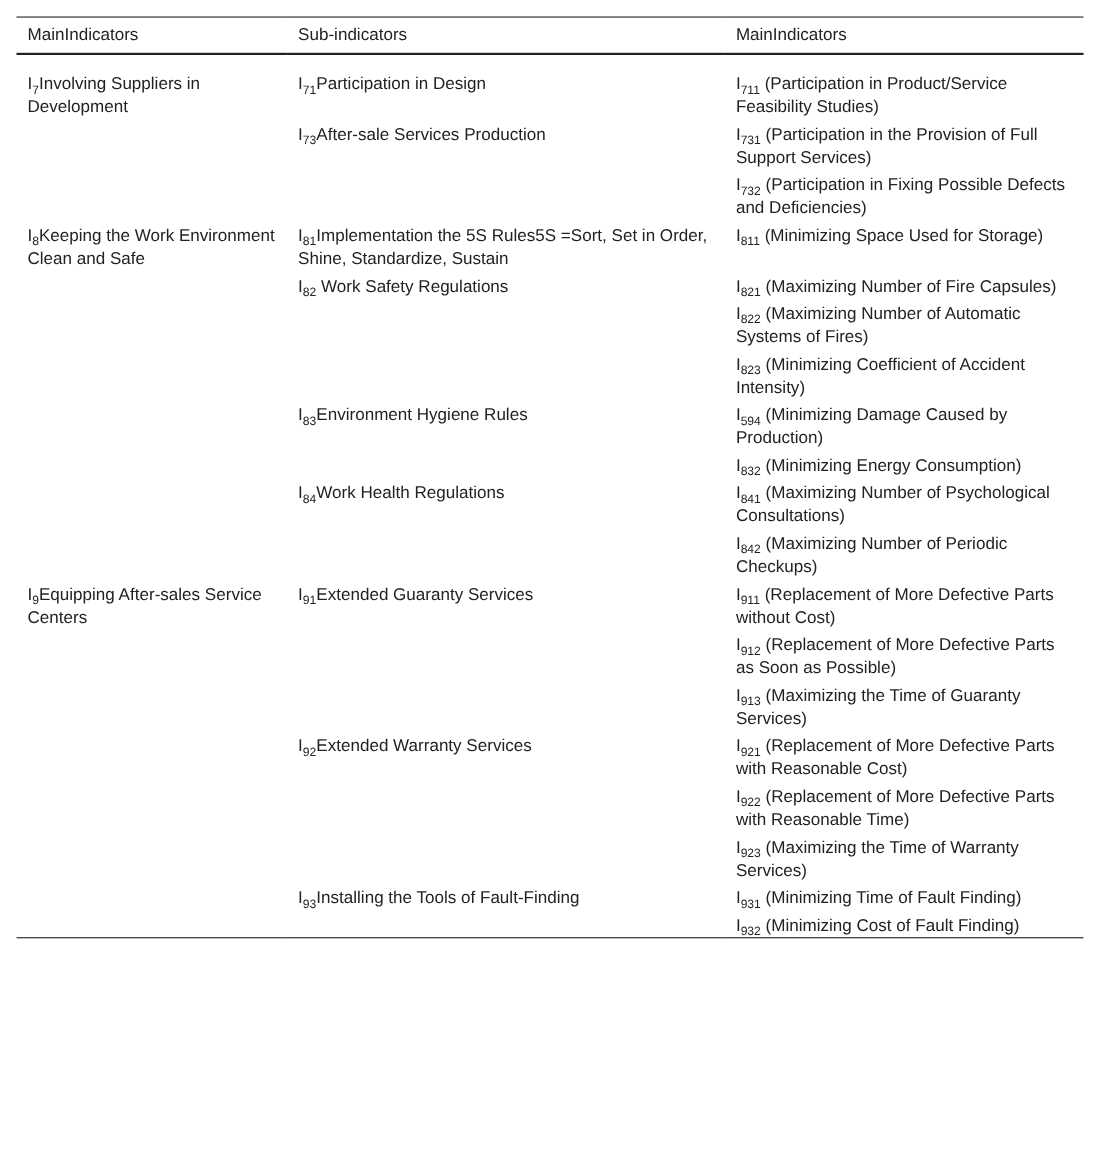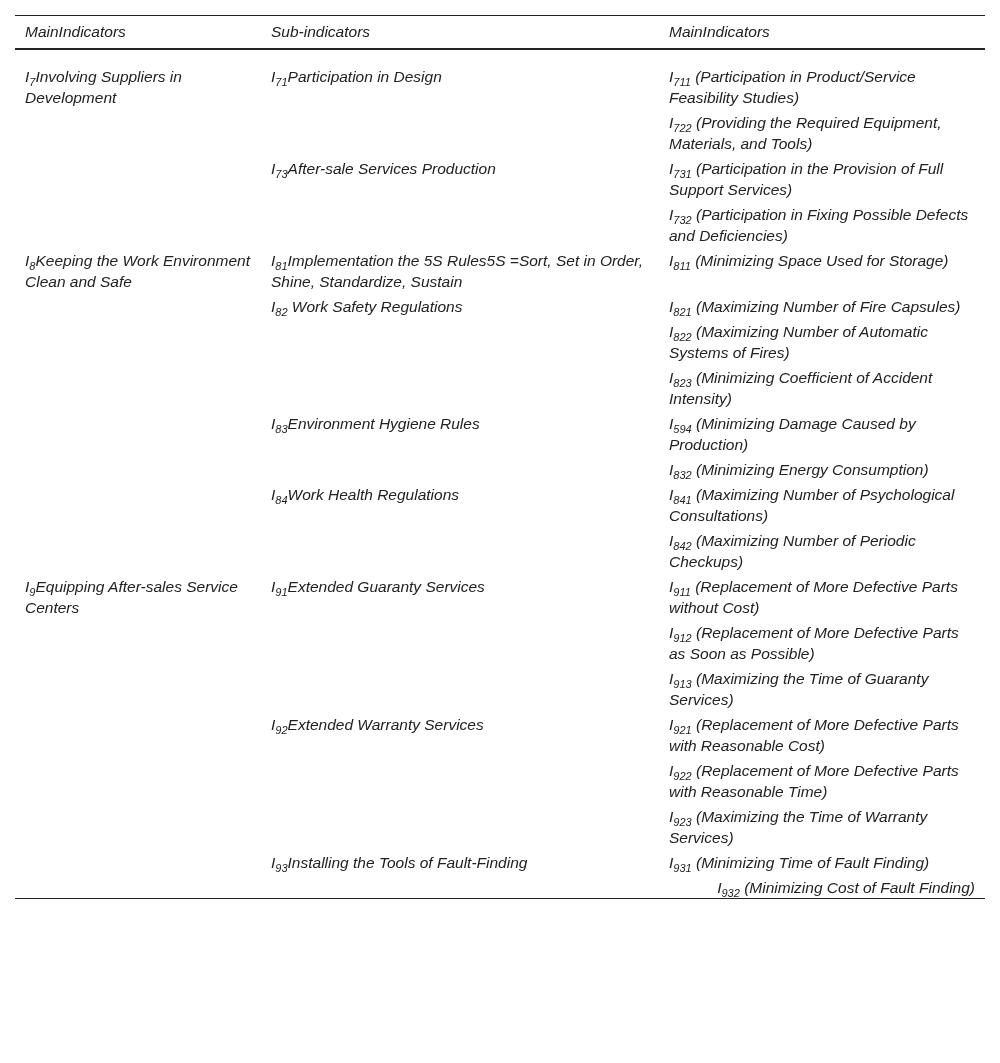--- a/index.html
+++ b/index.html
@@ -1,39 +1,39 @@
 <!DOCTYPE html>
 <html><head>
 <meta charset="utf-8">
 <style>
   html, body { margin: 0; padding: 0; background: #ffffff; }
   body {
     width: 1000px; height: 1063px; overflow: hidden;
     font-family: "Liberation Sans", sans-serif;
     font-size: 15.5px; color: #222222;
   }
-  .wrap { position: absolute; left: 15px; top: 15px; width: 970px; font-style: italic; }
+  .wrap { position: absolute; left: 15px; top: 15px; width: 970px; }
   table { border-collapse: collapse; width: 970px; table-layout: fixed; }
   thead tr { border-top: 1px solid #222; border-bottom: 2px solid #222; }
   tbody { border-bottom: 1px solid #222; }
   th {
     font-weight: normal; text-align: left; vertical-align: top;
     padding: 6px 10px 7px 10px; line-height: 19px;
   }
   td {
     vertical-align: top; text-align: left;
     padding: 2px 10px 2px 10px; line-height: 21px;
   }
   col.c1 { width: 246px; }
   col.c2 { width: 398px; }
   col.c3 { width: 326px; }
   .code { white-space: nowrap; }
   .code sub { font-size: 11px; vertical-align: -4px; line-height: 0; }
   tbody tr:first-child td { padding-top: 16px; }
-  tbody tr:last-child td { padding-bottom: 0; text-align: right; }
+  tbody tr:last-child td { padding-bottom: 0; }
 </style>
 </head>
 <body>
 
 <div class="wrap">
   <table>
     <colgroup>
         <col class="c1">
         <col class="c2">
         <col class="c3">
@@ -43,25 +43,20 @@
         <th>MainIndicators</th>
         <th>Sub-indicators</th>
         <th>MainIndicators</th>
       </tr>
     </thead>
     <tbody id="tbody">
         <tr>
           <td><span><span class="code"><span>I</span><sub>7</sub></span><span>Involving Suppliers in Development</span></span></td>
           <td><span><span class="code"><span>I</span><sub>71</sub></span><span>Participation in Design</span></span></td>
           <td><span><span class="code"><span>I</span><sub>711</sub></span><span> (Participation in Product/Service Feasibility Studies)</span></span></td>
-        </tr>
-        <tr>
-          <td></td>
-          <td></td>
-          <td><span><span class="code"><span>I</span><sub>722</sub></span><span> (Providing the Required Equipment, Materials, and Tools)</span></span></td>
         </tr>
         <tr>
           <td></td>
           <td><span><span class="code"><span>I</span><sub>73</sub></span><span>After-sale Services Production</span></span></td>
           <td><span><span class="code"><span>I</span><sub>731</sub></span><span> (Participation in the Provision of Full Support Services)</span></span></td>
         </tr>
         <tr>
           <td></td>
           <td></td>
           <td><span><span class="code"><span>I</span><sub>732</sub></span><span> (Participation in Fixing Possible Defects and Deficiencies)</span></span></td>

